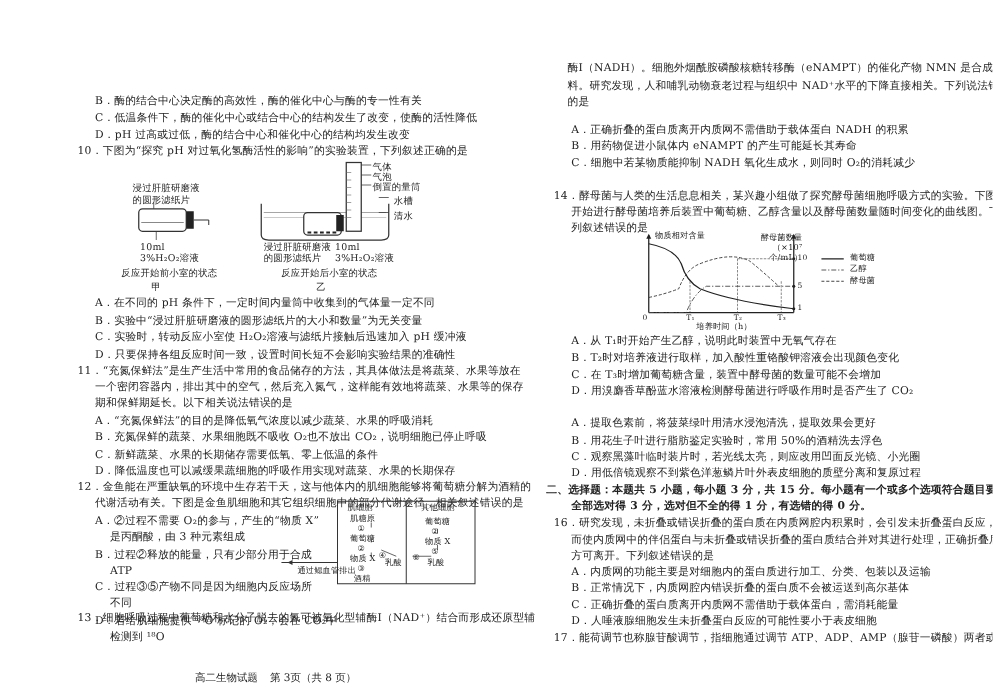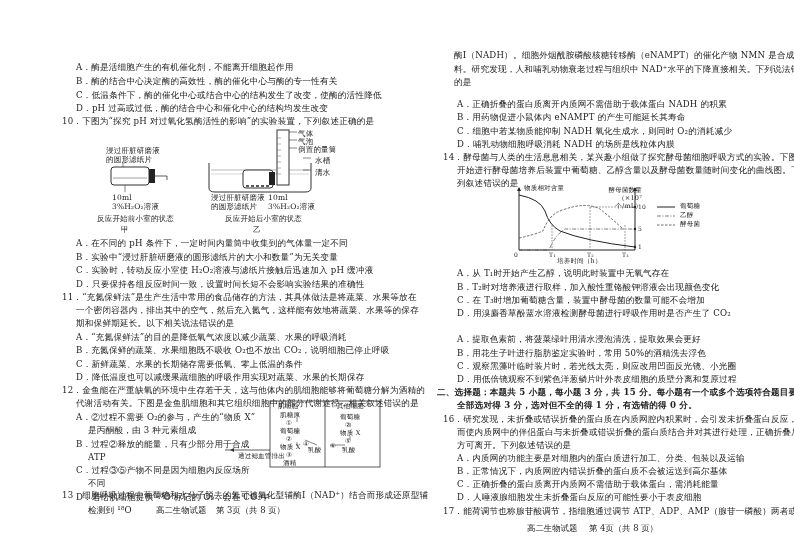--- a/index.html
+++ b/index.html
@@ -3,27 +3,26 @@
 <meta charset="utf-8">
 <style>
   html,body{margin:0;padding:0;background:#fff;}
   body{width:794px;height:553px;position:relative;overflow:hidden;
        font-family:"DejaVu Serif","Liberation Serif",serif;color:#222;}
   .page{position:absolute;top:0;height:553px;}
   .left{left:0;width:397px;}
   .right{left:397px;width:397px;}
   .ln{position:absolute;font-size:8.6px;line-height:11px;white-space:nowrap;letter-spacing:0.2px;}
   .sec{font-weight:bold;}
-  .footer{position:absolute;font-size:8.4px;white-space:nowrap;}
+  .footer{position:absolute;font-size:8.4px;white-space:nowrap;margin-top:32px;}
 </style>
 </head>
 <body>
 
 <div class="page left">
-  <div class="ln" style="left:76px;top:62px">A．酶是活细胞产生的有机催化剂，不能离开细胞起作用</div>
   <div class="ln" style="left:76px;top:76px">B．酶的结合中心决定酶的高效性，酶的催化中心与酶的专一性有关</div>
   <div class="ln" style="left:76px;top:103px">D．pH 过高或过低，酶的结合中心和催化中心的结构均发生改变</div>
   <div class="ln" style="left:76px;top:90px">C．低温条件下，酶的催化中心或结合中心的结构发生了改变，使酶的活性降低</div>
   <div class="ln" style="left:62px;top:116px">10．下图为“探究 pH 对过氧化氢酶活性的影响”的实验装置，下列叙述正确的是</div>
 
   <div>
     <svg style="position:absolute;left:95px;top:140px" width="90" height="100">
       <rect x="16" y="27" width="38" height="18" rx="3" fill="none" stroke="#333" stroke-width="1"></rect>
       <line x1="18" y1="38" x2="52" y2="38" stroke="#777" stroke-width="0.7"></line>
       <rect x="54" y="29" width="6" height="14" fill="#222"></rect>
@@ -139,21 +138,20 @@
   <div class="footer" style="left:216px;top:505px">第 3页（共 8 页）</div>
 </div>
 
 <div class="page right">
   <div class="ln" style="left:57px;top:50px">酶Ⅰ（NADH）。细胞外烟酰胺磷酸核糖转移酶（eNAMPT）的催化产物 NMN 是合成 NAD⁺的原</div>
   <div class="ln" style="left:57px;top:64px">料。研究发现，人和哺乳动物衰老过程与组织中 NAD⁺水平的下降直接相关。下列说法错误</div>
   <div class="ln" style="left:57px;top:77px">的是</div>
   <div class="ln" style="left:60px;top:99px">A．正确折叠的蛋白质离开内质网不需借助于载体蛋白 NADH 的积累</div>
   <div class="ln" style="left:60px;top:126px">C．细胞中若某物质能抑制 NADH 氧化生成水，则同时 O₂的消耗减少</div>
   <div class="ln" style="left:60px;top:112px">B．用药物促进小鼠体内 eNAMPT 的产生可能延长其寿命</div>
-  <div class="ln" style="left:60px;top:139px">D．哺乳动物细胞呼吸消耗 NADH 的场所是线粒体内膜</div>
 
   <div class="ln" style="left:46px;top:152px">14．酵母菌与人类的生活息息相关，某兴趣小组做了探究酵母菌细胞呼吸方式的实验。下图为</div>
   <div class="ln" style="left:60px;top:165px">开始进行酵母菌培养后装置中葡萄糖、乙醇含量以及酵母菌数量随时间变化的曲线图。下</div>
   <div class="ln" style="left:60px;top:178px">列叙述错误的是</div>
 
   <div>
     <svg style="position:absolute;left:118px;top:185px" width="130" height="75">
       <line x1="4" y1="3" x2="4" y2="65" stroke="#222" stroke-width="1"></line>
       <path d="M4 2 l-2 4 h4 z" fill="#222"></path>
       <line x1="4" y1="65" x2="120" y2="65" stroke="#222" stroke-width="1"></line>

